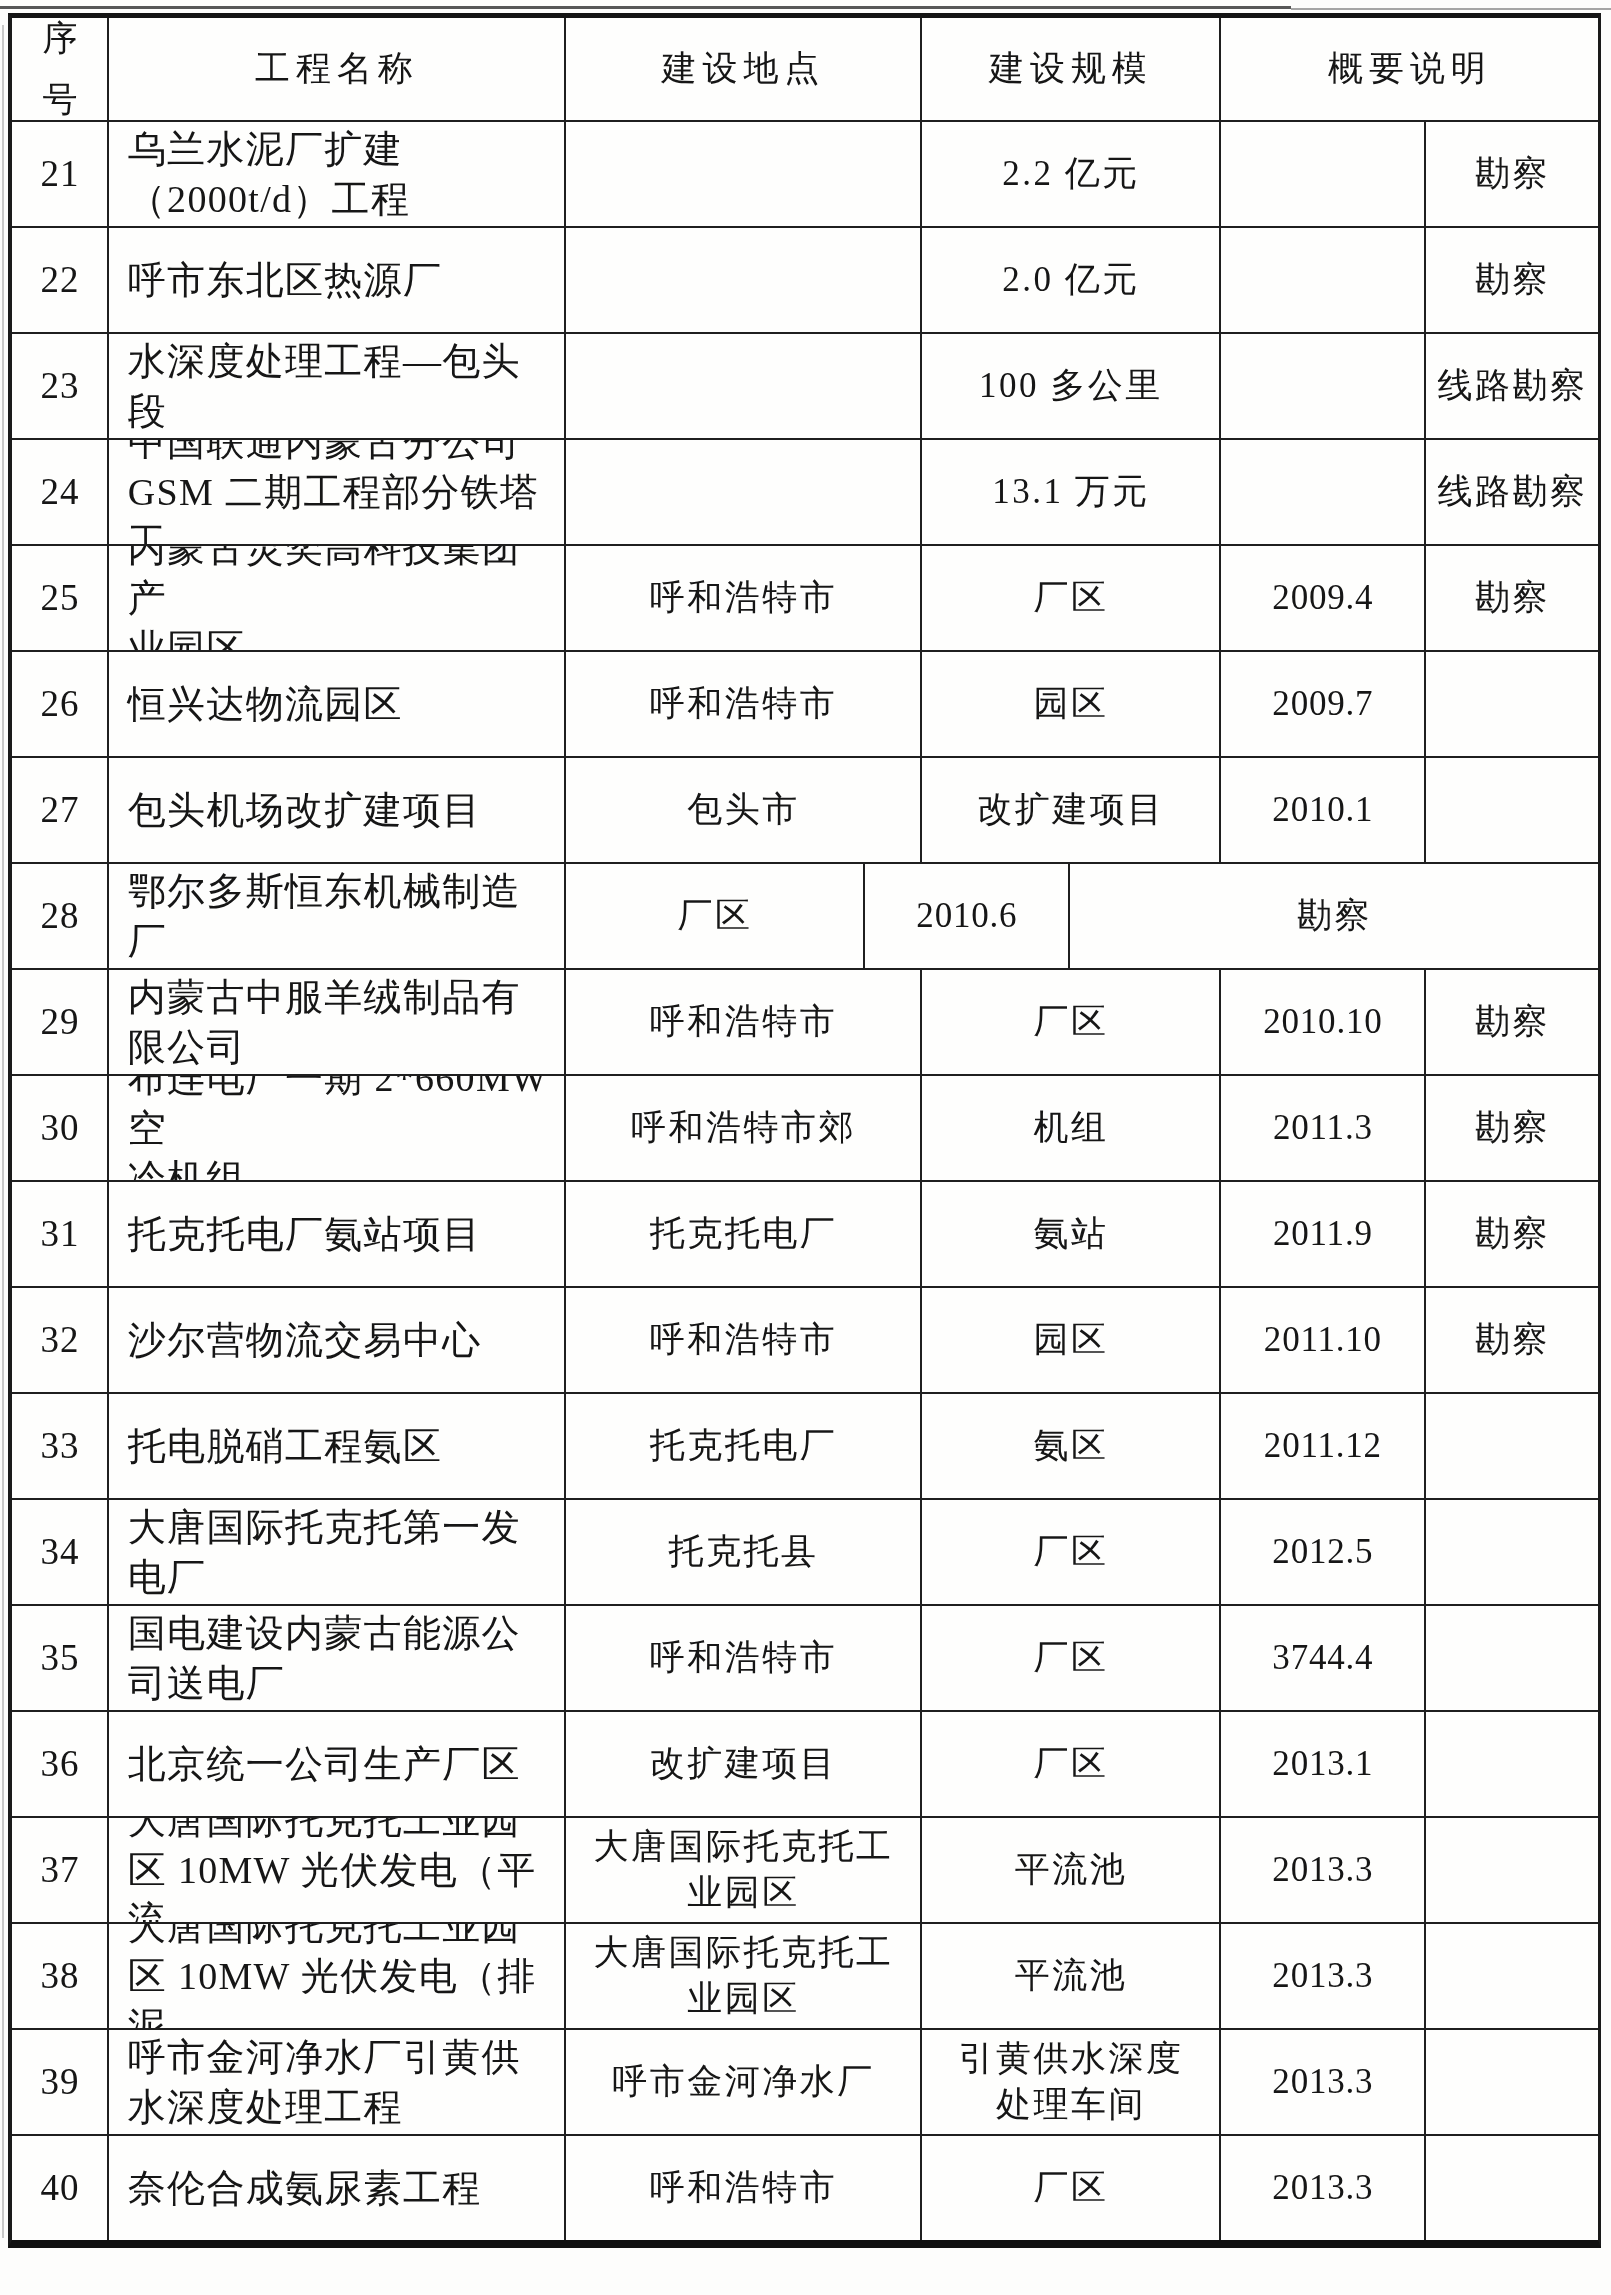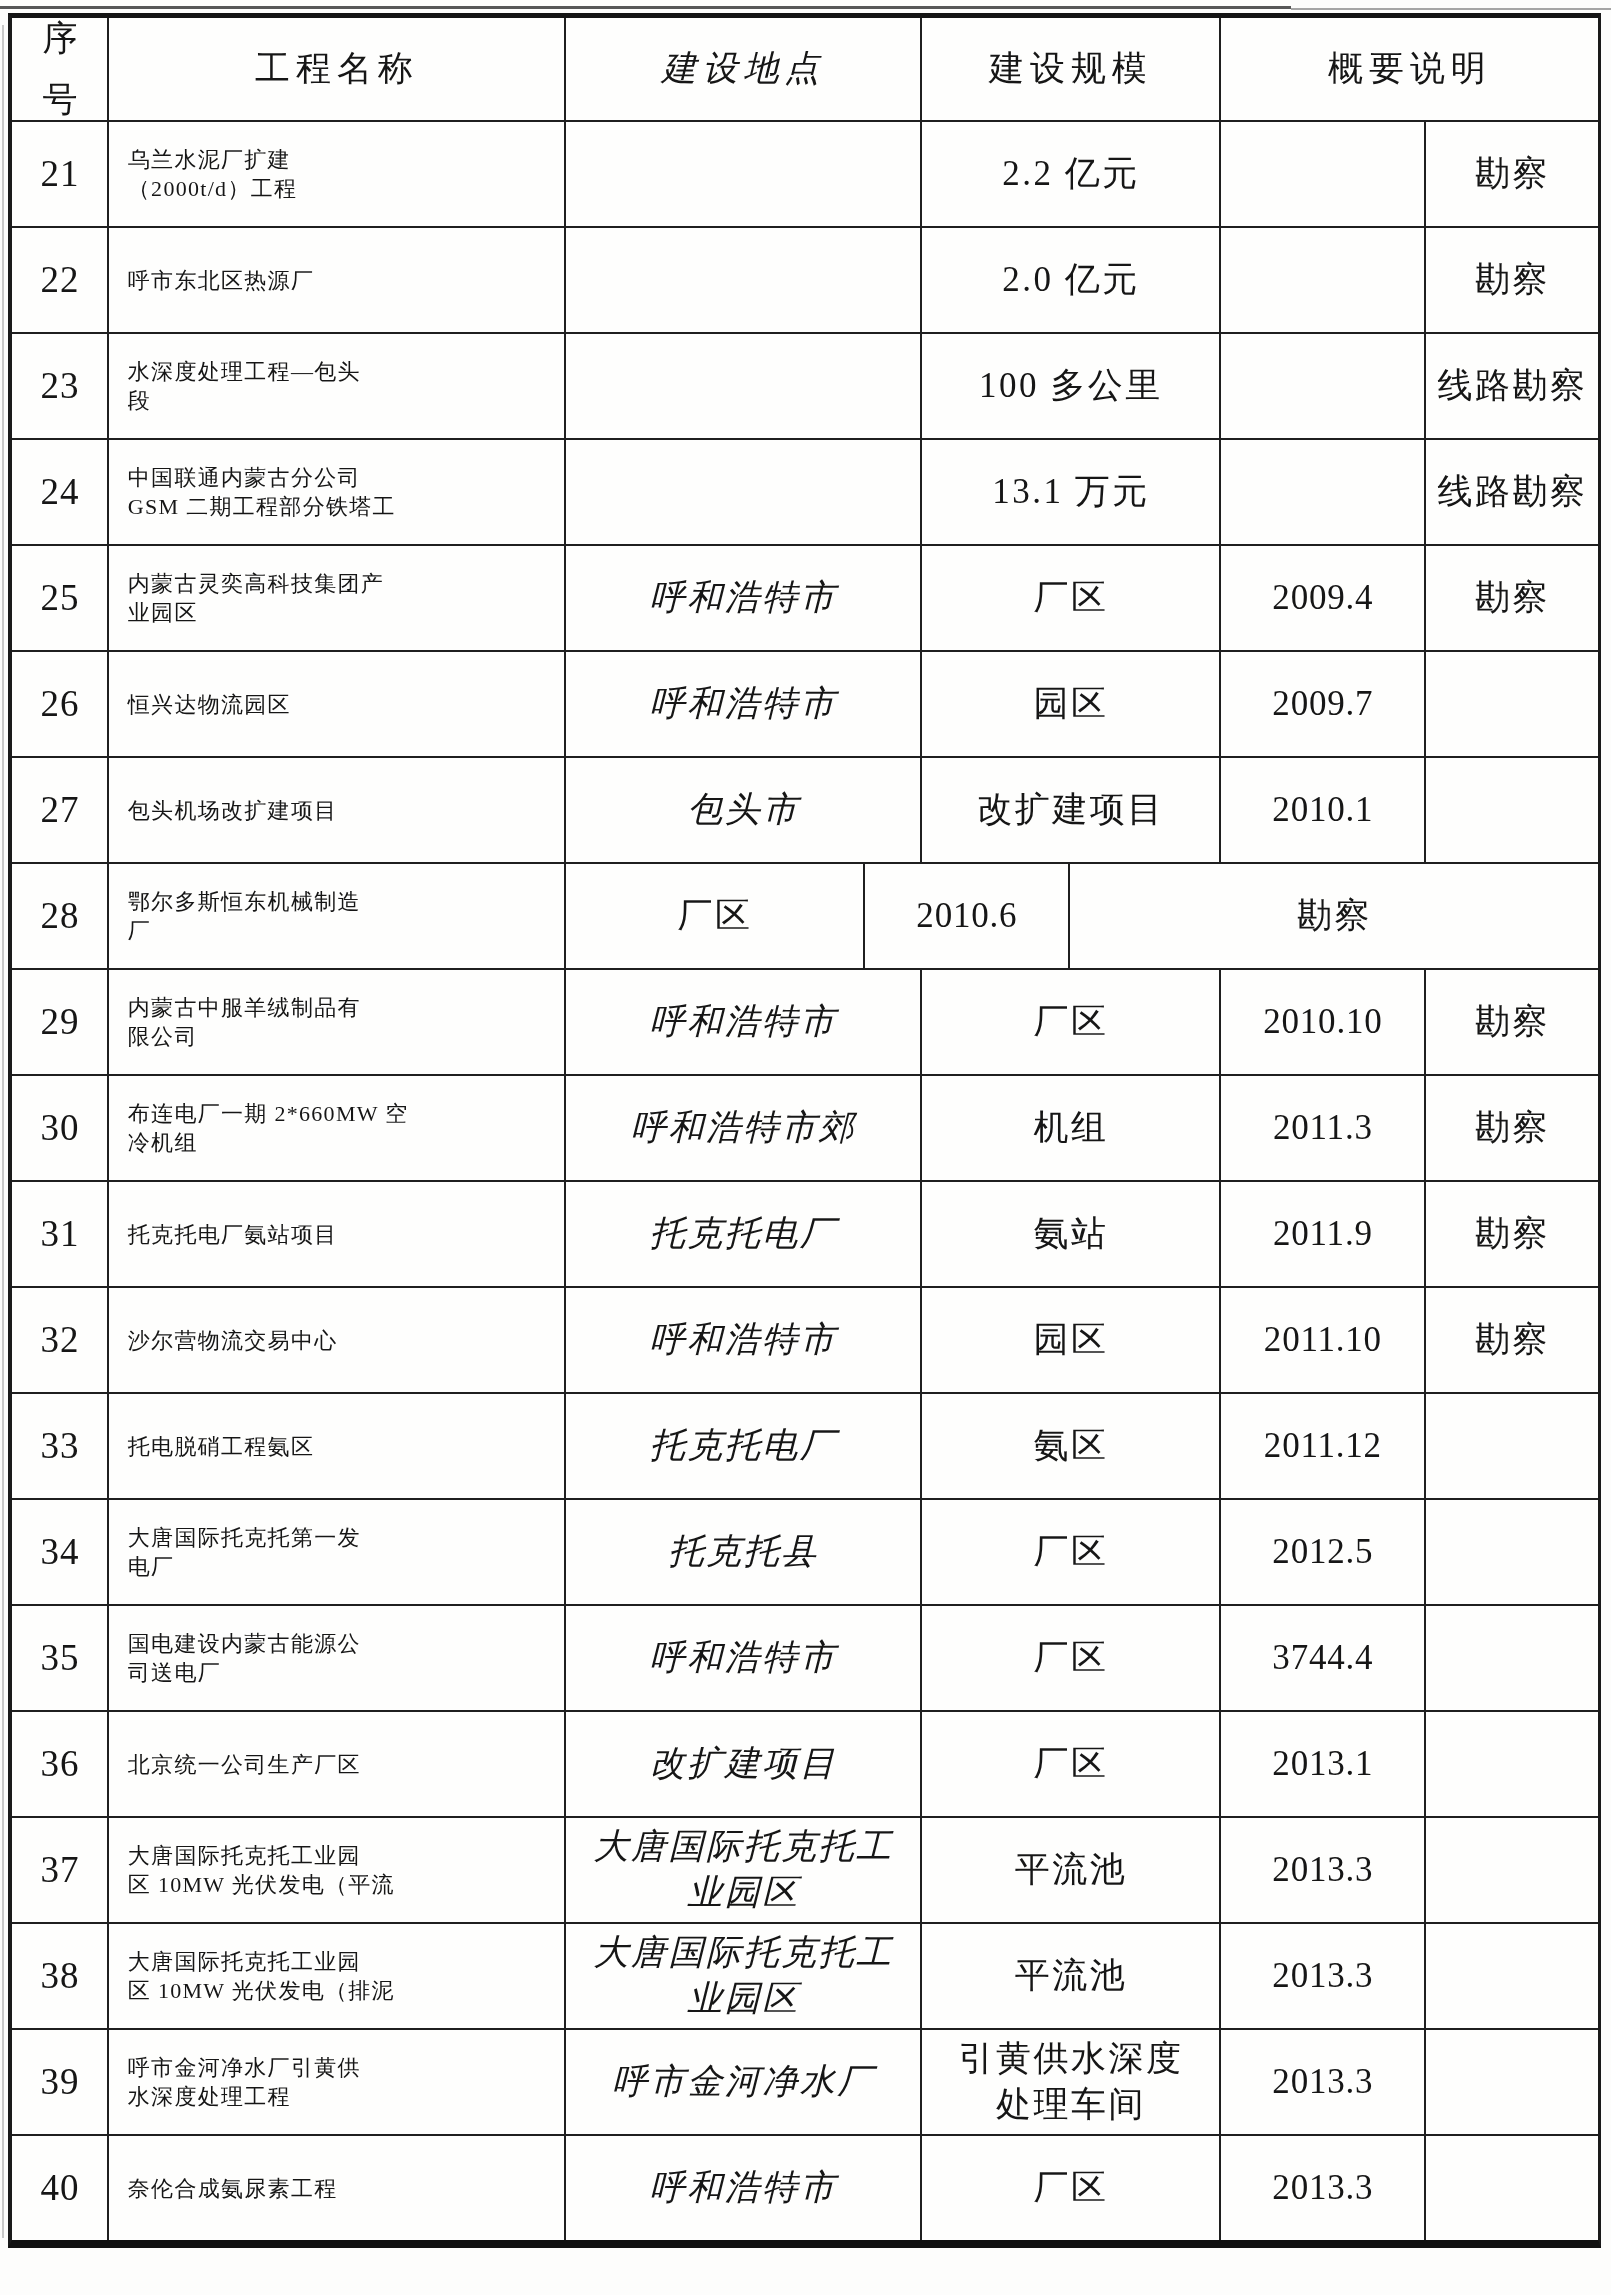--- a/index.html
+++ b/index.html
@@ -72,24 +72,24 @@
     letter-spacing: 2.5px;
     overflow: hidden;
   }
   .cell:first-child { border-left: none; }
   .c-no    { width: 95px; font-size: 37px; letter-spacing: 0.8px; }
   .c-name  {
     width: 457px;
     justify-content: flex-start;
     text-align: left;
     padding: 0 6.7px 0 18.4px;
-    font-size: 22px;
+    font-size: 38px;
     letter-spacing: 1.3px;
   }
-  .c-loc   { width: 356px; font-style: italic; }
+  .c-loc   { width: 356px; }
   .c-scale { width: 299px; }
   .c-date  { width: 205px; letter-spacing: 0.8px; }
   .c-note  { flex: 1; }
   .header-row .cell {
     font-size: 35px;
     letter-spacing: 5.9px;
   }
   .header-row .c-name {
     justify-content: center;
     text-align: right;

